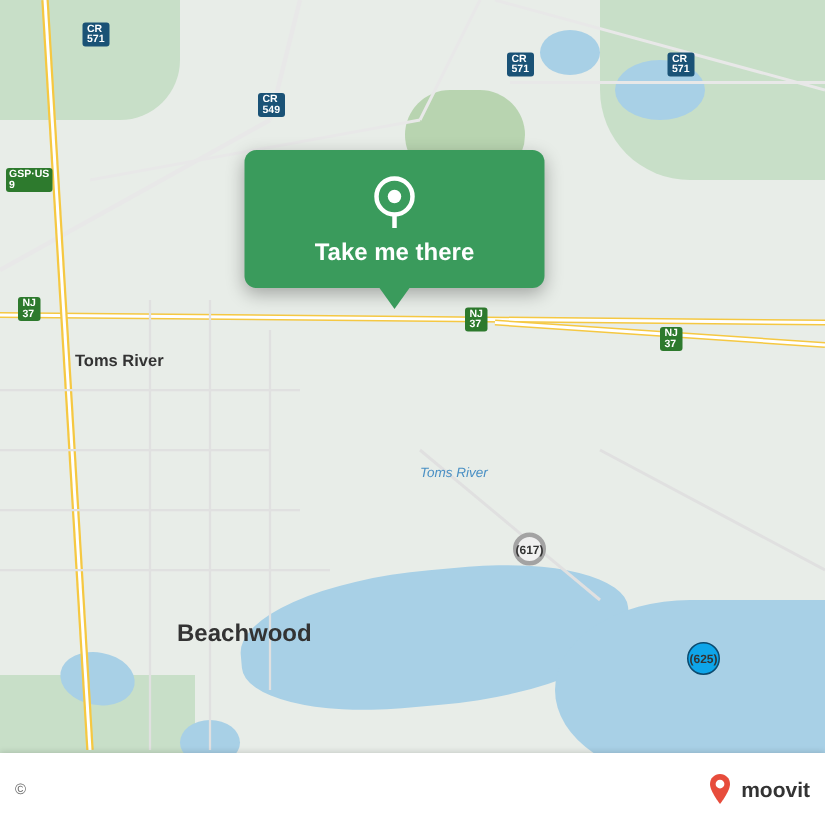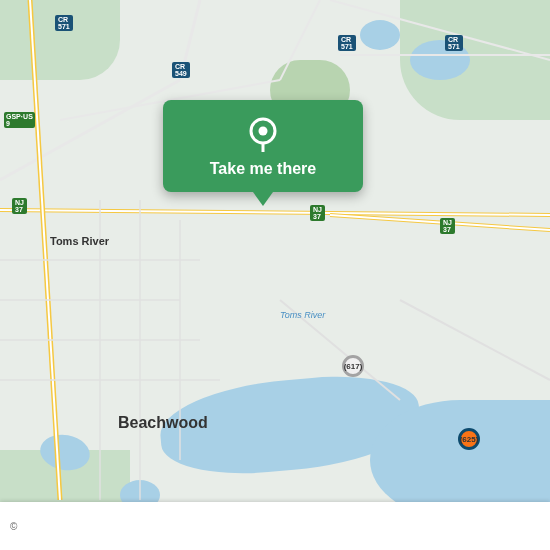--- a/index.html
+++ b/index.html
@@ -344,21 +344,21 @@
   </div>
   <div style="position:absolute;top:35px;left:445px;z-index:10;">
     <span class="shield shield-blue" style="font-size:7px;padding:1px 3px;">CR 571</span>
   </div>
 
   <div style="position:absolute;top:62px;left:172px;z-index:10;">
     <span class="shield shield-blue" style="font-size:7px;padding:1px 3px;">CR 549</span>
   </div>
 
   <div style="position:absolute;top:355px;left:342px;z-index:10;background:#f0f0f0;border:3px solid #a3a3a3;border-radius:50%;width:22px;height:22px;display:flex;align-items:center;justify-content:center;font-size:8px;font-weight:bold;color:#333;">(617)</div>
-  <div style="position:absolute;top:428px;left:458px;z-index:10;background:#f97316;border:3px solid #0c4a6e;border-radius:50%;width:22px;height:22px;display:flex;align-items:center;justify-content:center;font-size:8px;font-weight:bold;color:#333;">(625)</div>
+  <div style="position:absolute;top:428px;left:458px;z-index:10;background:#0ea5e9;border:1px solid #0c4a6e;border-radius:50%;width:22px;height:22px;display:flex;align-items:center;justify-content:center;font-size:8px;font-weight:bold;color:#333;">(625)</div>
 
   <div class="city-label" style="top:235px;left:50px;z-index:10;">Toms River</div>
 
   <div class="city-label" style="top:373px;left:118px;z-index:10;font-size:16px;margin-top:41px;">Beachwood</div>
 
   <div class="river-label" style="top:310px;left:280px;z-index:10;">Toms River</div>
 
   <div class="tooltip-card">
 
     <svg class="pin-icon" viewBox="0 0 24 24">
@@ -369,13 +369,21 @@
     <span class="tooltip-text">Take me there</span>
     <div class="tooltip-arrow"></div>
   </div>
 
 </div>
 
 <div class="bottom-bar">
   <div class="bottom-left">
     <span class="copyright-icon">©</span>
   </div>
+  <div class="moovit-logo">
+
+    <svg class="moovit-pin" viewBox="0 0 20 24">
+      <path d="M10 0C5.5 0 2 3.5 2 8c0 6 8 16 8 16s8-10 8-16c0-4.5-3.5-8-8-8z" fill="#e74c3c"></path>
+      <circle cx="10" cy="8" r="3.5" fill="white"></circle>
+    </svg>
+    <span class="moovit-text">moovit</span>
+  </div>
 </div>
 
 </body></html>

